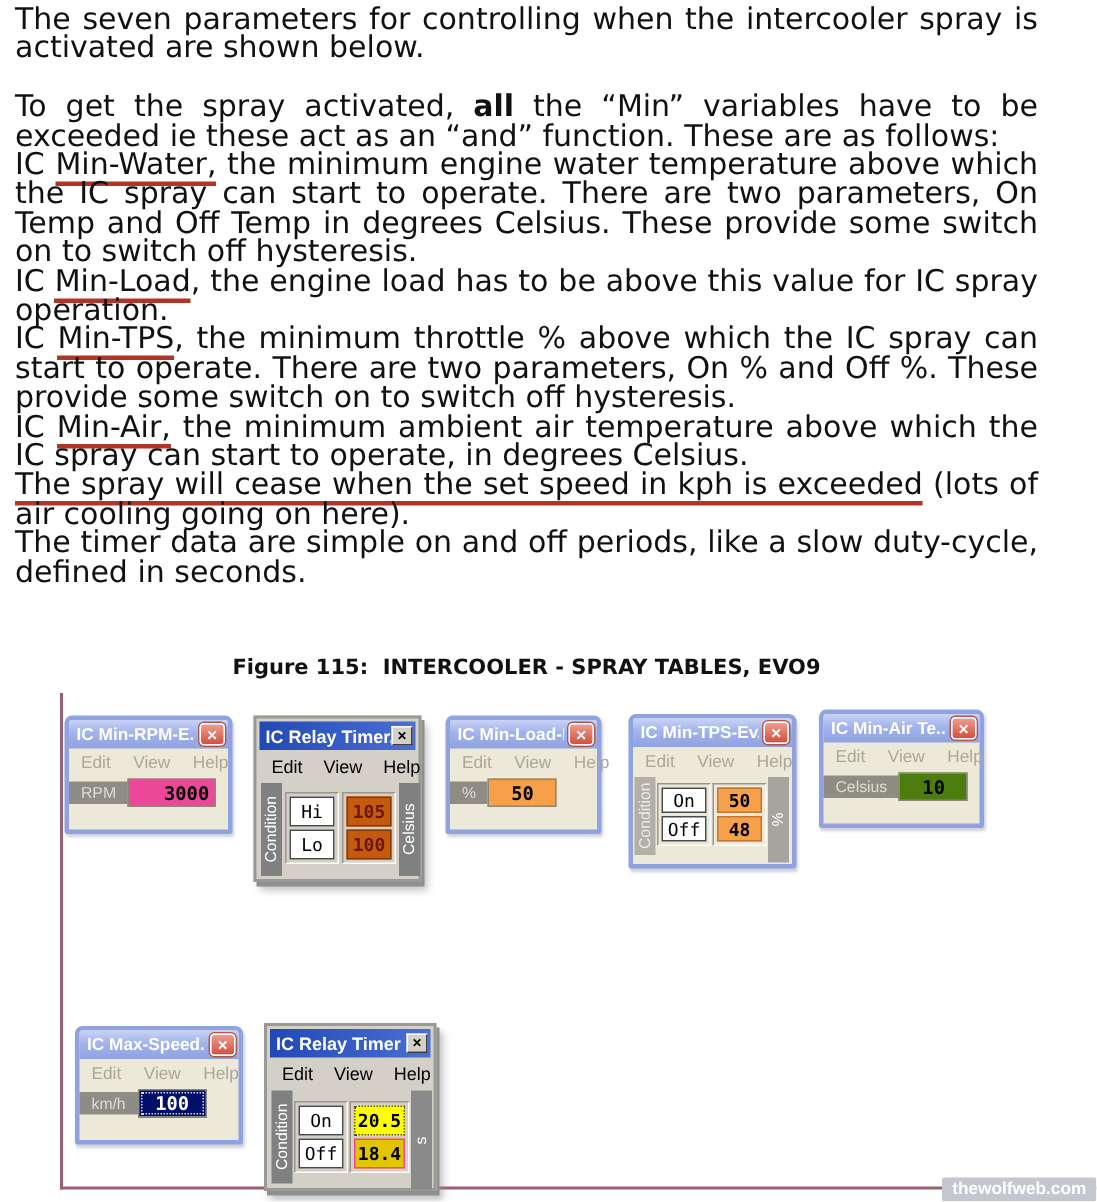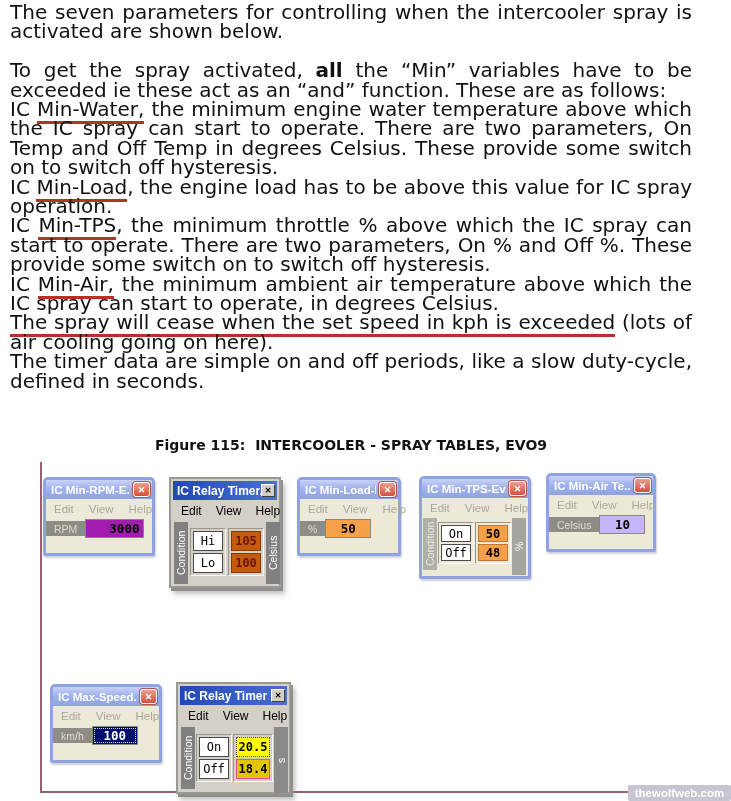--- a/index.html
+++ b/index.html
@@ -61,22 +61,22 @@
   .unitbox {
     background:#8e8c84; color:#dfdcd3; font-size:10.5px; height:15px;
     padding:0 8px; display:flex; align-items:center; justify-content:center;
   }
   .valcell {
     height:19px; min-width:46px; padding:0 4px;
     display:flex; align-items:center; justify-content:center;
     font-family:"DejaVu Sans Mono",monospace; font-size:12.5px; font-weight:bold;
     border:1px solid #8a8878; color:#000;
   }
-  .yellow  { background:#a21caf;padding-left:23px; }
-  .gold-y  { background:#c4b5fd; }
+  .yellow  { background:#ec4899;padding-left:23px; }
+  .gold-y  { background:#4d7c0f; }
   .orange-v{ background:#f6a04a; }
   .navy    { background:#000f69; color:#fff; outline:1px dotted #cfd4ff; outline-offset:-3px; }
   
   .clwin {
     position:absolute; background:#d4d0c8; border:2px solid #9a9a94; padding:2px;
     box-shadow:2px 3px 0 #8f8f8f, 4px 6px 5px rgba(140,140,140,.55);
     font-family:"Liberation Sans",sans-serif;
   }
   .cl-tb {
     height:19px; display:flex; align-items:center; justify-content:space-between;

